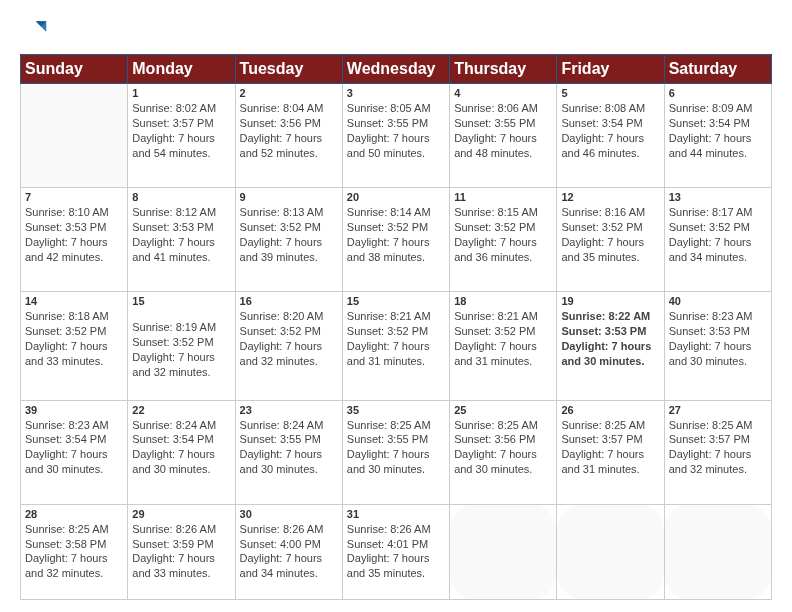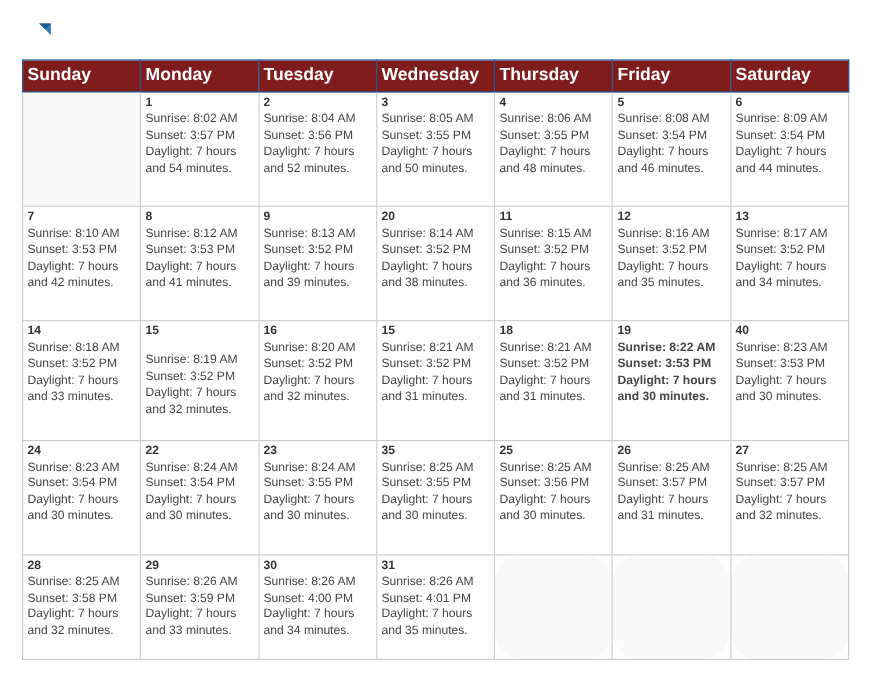--- a/index.html
+++ b/index.html
@@ -276,21 +276,21 @@
           <td>
             <span class="day-num">40</span>
             <div class="cell-text" style="white-space: pre-line;">Sunrise: 8:23 AM
 Sunset: 3:53 PM
 Daylight: 7 hours
 and 30 minutes.</div>
           </td>
         </tr>
         <tr>
           <td>
-            <span class="day-num">24</span>
+            <span class="day-num">39</span>
             <div class="cell-text" style="white-space: pre-line;">Sunrise: 8:23 AM
 Sunset: 3:54 PM
 Daylight: 7 hours
 and 30 minutes.</div>
           </td>
           <td>
             <span class="day-num">22</span>
             <div class="cell-text" style="white-space: pre-line;">Sunrise: 8:24 AM
 Sunset: 3:54 PM
 Daylight: 7 hours

